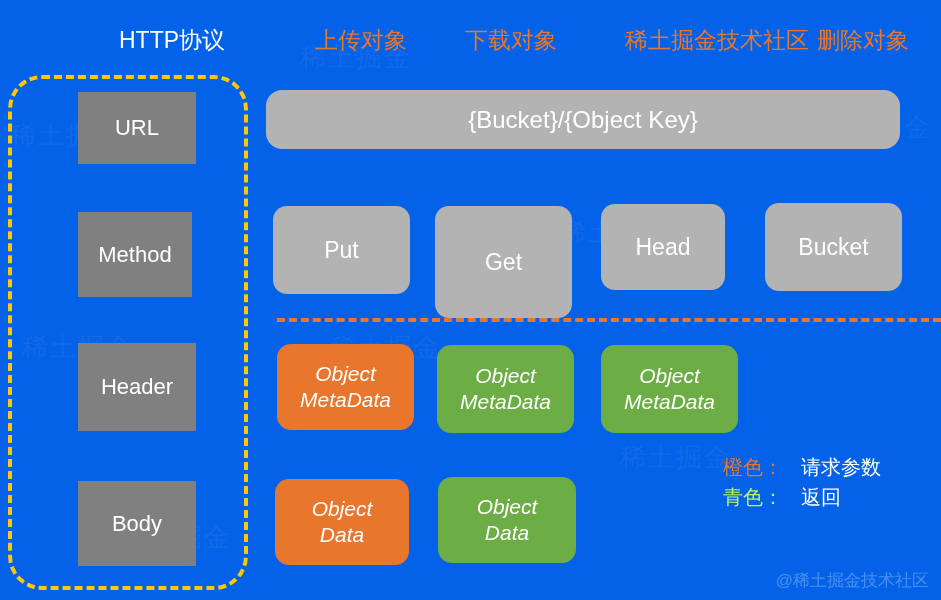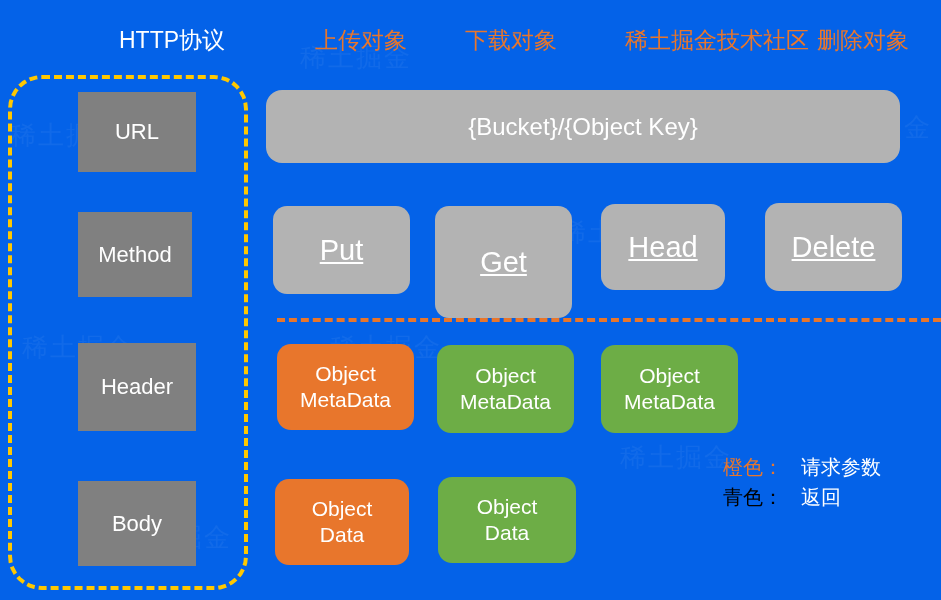--- a/index.html
+++ b/index.html
@@ -69,22 +69,21 @@
     font-family: "Liberation Sans", "DejaVu Sans", sans-serif;
   }
   .box.gray-sq {
     background: #808080;
     font-size: 22px;
     border-radius: 0;
   }
   .box.gray-round {
     background: #b3b3b3;
     border-radius: 14px;
-    font-size: 29px;
-    text-decoration: underline;
+    font-size: 23px;
   }
   .box.urlbar {
     background: #b3b3b3;
     border-radius: 16px;
     font-size: 24px;
   }
   .box.orange {
     background: #e8762c;
     border-radius: 14px;
     font-size: 21px;
@@ -92,20 +91,21 @@
   }
   .box.green {
     background: #6dad46;
     border-radius: 14px;
     font-size: 21px;
     line-height: 26px;
   }
   .box .two-line {
     display: block;
     white-space: pre-line;
+    font-style: italic;
   }
 
   
   .h-divider {
     position: absolute;
     left: 277px;
     top: 318px;
     width: 664px;
     height: 0;
     border-top: 4px dashed #e8762c;
@@ -116,21 +116,21 @@
     position: absolute;
     left: 723px;
     top: 452px;
     font-size: 20px;
     line-height: 30px;
     font-family: Liberation Sans, sans-serif;
   }
   .legend-row { display: flex; align-items: baseline; white-space: nowrap; }
   .legend-key { width: 78px; display: inline-block; }
   .legend-key.orange { color: #e8762c; }
-  .legend-key.green  { color: #000000; }
+  .legend-key.green  { color: #bef264; }
   .legend-val { color: #ffffff; }
 
   
   .corner-watermark {
     position: absolute;
     right: 12px;
     bottom: 8px;
     color: rgba(255,255,255,0.28);
     font-size: 17px;
     white-space: nowrap;
@@ -152,31 +152,31 @@
   <div class="bg-watermark" style="left:820px; top:110px;">稀土掘金</div>
 
   <div class="col-head white" style="left:79px;">HTTP协议</div>
   <div class="col-head orange" style="left:275px;">上传对象</div>
   <div class="col-head orange" style="left:425px;">下载对象</div>
   <div class="col-head orange" style="left:585px;">稀土掘金技术社区</div>
   <div class="col-head orange" style="left:777px;text-align:center;">删除对象</div>
 
   <div class="dashed-group"></div>
 
-  <div class="box gray-sq" style="left:78px; top:92px;  width:118px; height:80px;">URL</div>
+  <div class="box gray-sq" style="left:78px; top:92px;  width:118px; height:72px;">URL</div>
   <div class="box gray-sq" style="left:78px; top:212px; width:114px; height:85px;">Method</div>
   <div class="box gray-sq" style="left:78px; top:343px; width:118px; height:88px;">Header</div>
   <div class="box gray-sq" style="left:78px; top:481px; width:118px; height:85px;">Body</div>
 
-  <div class="box urlbar" style="left:266px; top:90px; width:634px; height:73px;">{Bucket}/{Object Key}</div>
+  <div class="box urlbar" style="left:266px; top:90px; width:634px; height:59px;">{Bucket}/{Object Key}</div>
 
   <div class="box gray-round" style="left:273px; top:206px; width:137px; height:88px;">Put</div>
   <div class="box gray-round" style="left:435px; top:206px; width:137px; height:112px;">Get</div>
   <div class="box gray-round" style="left:601px; top:204px; width:124px; height:86px;">Head</div>
-  <div class="box gray-round" style="left:765px; top:203px; width:137px; height:88px;">Delete</div>
+  <div class="box gray-round" style="left:765px; top:203px; width:137px; height:88px;">Bucket</div>
 
   <div class="h-divider"></div>
 
   <div class="box orange" style="left:277px; top:344px; width:137px; height:86px;">
     <span class="two-line">Object
 MetaData</span>
   </div>
   <div class="box green" style="left:437px; top:345px; width:137px; height:88px;">
     <span class="two-line">Object
 MetaData</span>
@@ -199,14 +199,15 @@
     <div class="legend-row">
       <span class="legend-key orange">橙色：</span>
       <span class="legend-val">请求参数</span>
     </div>
     <div class="legend-row">
       <span class="legend-key green">青色：</span>
       <span class="legend-val">返回</span>
     </div>
   </div>
 
+  <div class="corner-watermark">@稀土掘金技术社区</div>
 
 </div>
 
 </body></html>

